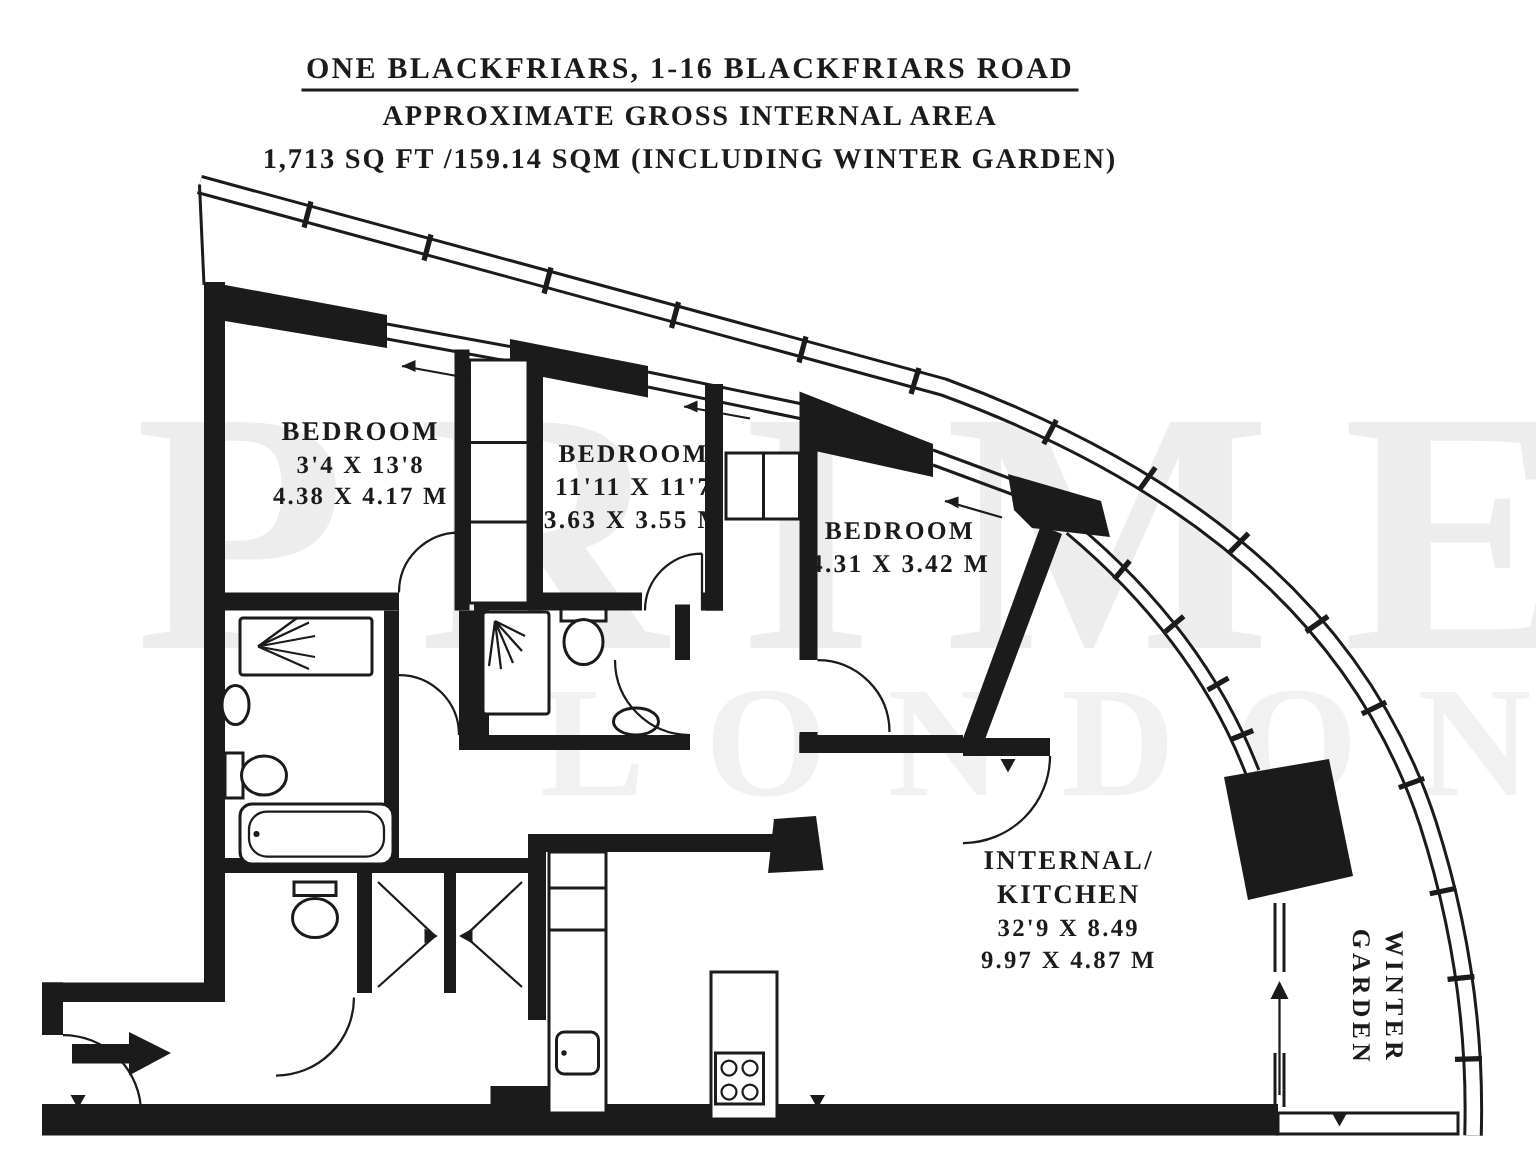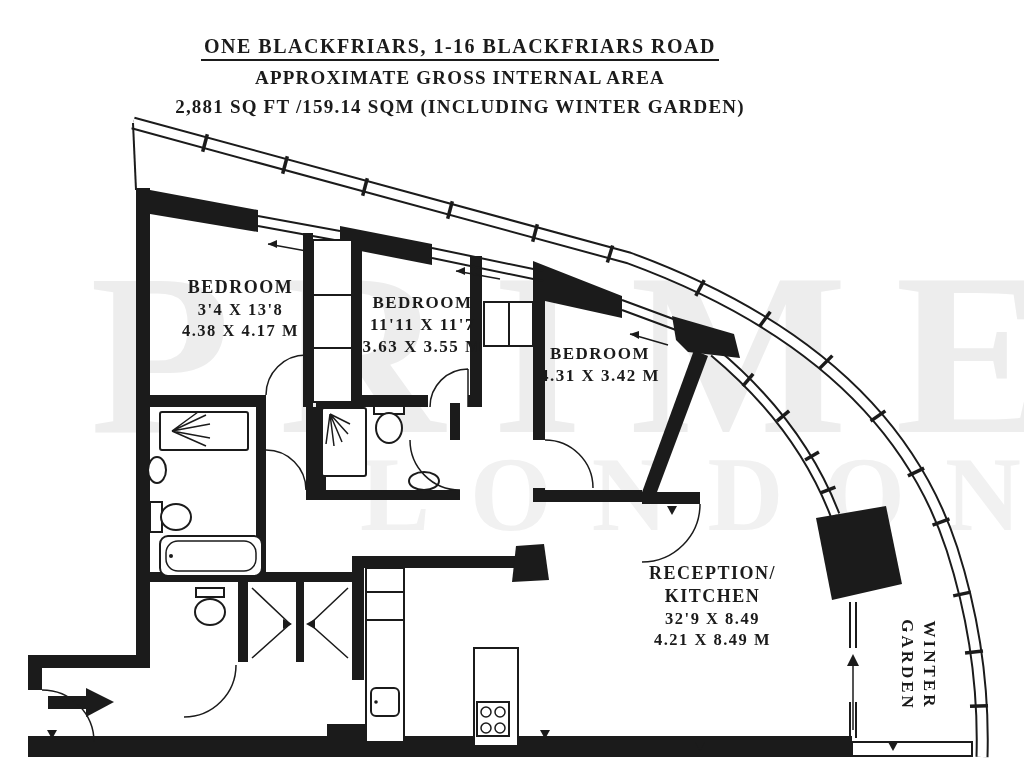--- a/index.html
+++ b/index.html
@@ -51,21 +51,21 @@
 <body>
 
 <div class="canvas">
 
   <div class="wm1">PRIME</div>
   <div class="wm2">LONDON</div>
 
   <div class="hdr">
     <div><span class="l1">ONE BLACKFRIARS, 1-16 BLACKFRIARS ROAD</span></div>
     <div class="l2">APPROXIMATE GROSS INTERNAL AREA</div>
-    <div class="l3">2,881 SQ FT /159.14 SQM (INCLUDING WINTER GARDEN)</div>
+    <div class="l3">1,713 SQ FT /159.14 SQM (INCLUDING WINTER GARDEN)</div>
   </div>
 
   <svg class="plan" width="1024" height="768" viewBox="0 0 1024 768">
 
     <g>
       <path class="bandA" d="M133,123 L629,258 Q888,353 952,549 Q985,652 982,757"></path>
       <path class="bandB" d="M133,123 L629,258 Q888,353 952,549 Q985,652 982,757"></path>
       <g>
         <line class="tick" x1="0" y1="-9" x2="0" y2="9" transform="translate(205,143) rotate(15)"></line>
         <line class="tick" x1="0" y1="-9" x2="0" y2="9" transform="translate(285,165) rotate(15)"></line>
@@ -235,24 +235,24 @@
     <span class="dim">11'11 X 11'7</span>
     <span class="dim">3.63 X 3.55 M</span>
   </div>
 
   <div class="roomlabel sm" style="left:520px;top:343px;width:160px;">
     <span class="nm">BEDROOM</span>
     <span class="dim">4.31 X 3.42 M</span>
   </div>
 
   <div class="roomlabel" style="left:605px;top:562px;width:215px;">
-    <span class="nm">RECEPTION/</span>
+    <span class="nm">INTERNAL/</span>
     <span class="nm">KITCHEN</span>
     <span class="dim">32'9 X 8.49</span>
-    <span class="dim">4.21 X 8.49 M</span>
+    <span class="dim">9.97 X 4.87 M</span>
   </div>
 
   <div class="wglabel">
     <span>WINTER</span>
     <span>GARDEN</span>
   </div>
 
 </div>
 
 </body></html>

